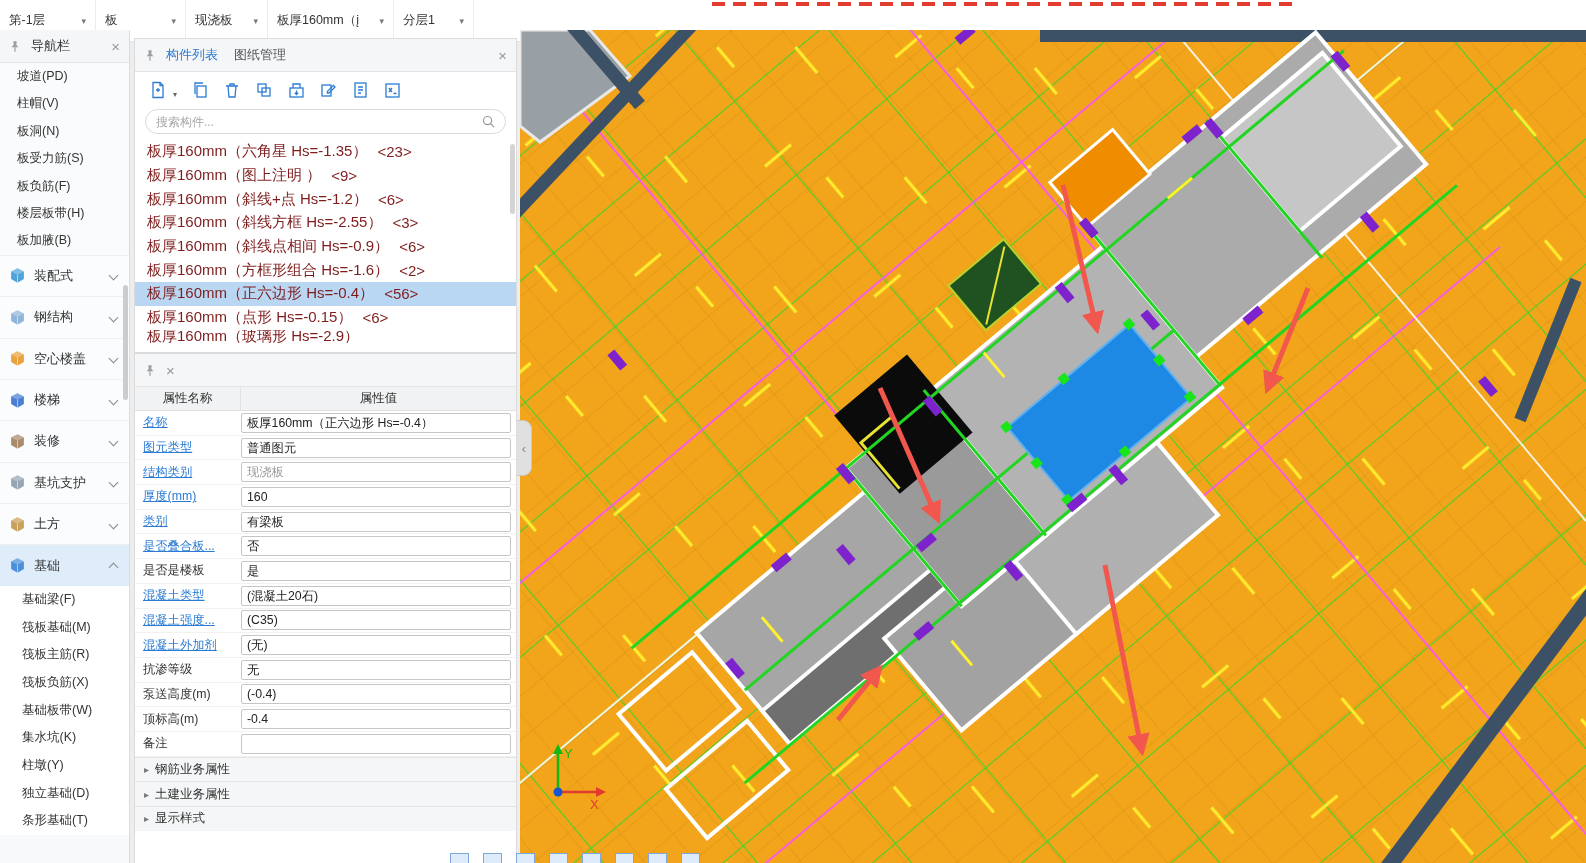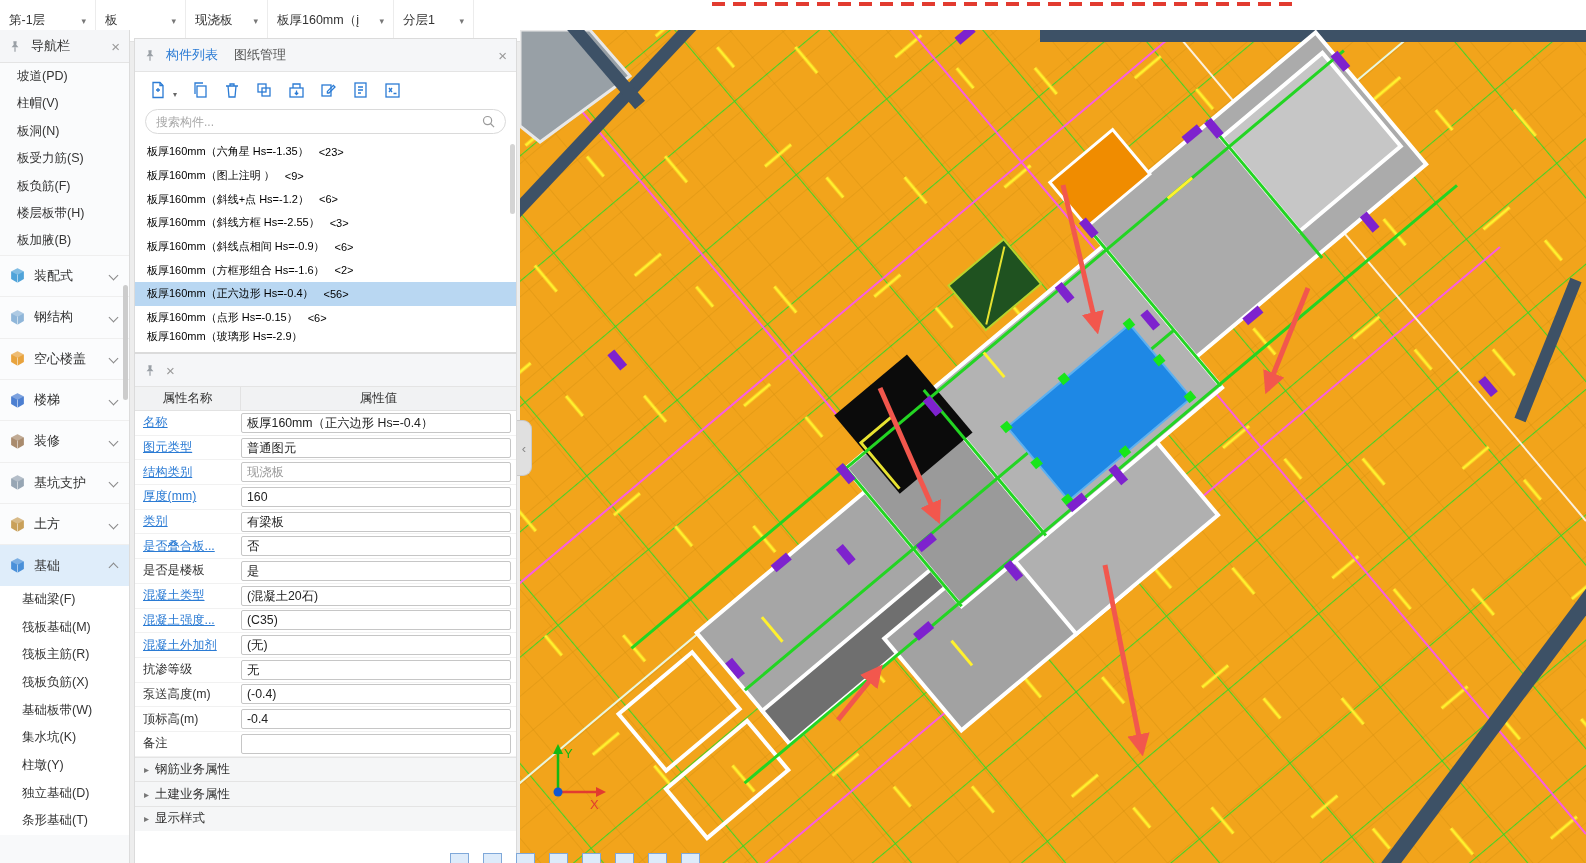--- a/index.html
+++ b/index.html
@@ -61,21 +61,21 @@
   .ticon svg { stroke:var(--accent); fill:none; stroke-width:1.3; }
   .ticon-caret { font-size:8px; color:#666; margin:8px 4px 0 -3px; }
   .search-row { margin:1px 10px 4px; height:25px; border:1px solid #DADADA;
                 border-radius:13px; display:flex; align-items:center;
                 padding:0 10px; background:#FFF; gap:6px; }
   .search-input { flex:1; border:none; outline:none; font-size:12px; color:#333;
                   background:transparent; font-family:inherit; }
   .search-input::placeholder { color:#A9A9A9; }
   .comp-list { position:absolute; top:101px; bottom:0; left:0; right:0; overflow:hidden; }
   .comp-item { height:23.7px; display:flex; align-items:center;
-               padding:0 4px 0 12px; font-size:11px; color:#000000;
+               padding:0 4px 0 12px; font-size:15px; color:#7f1d1d;
                white-space:nowrap; cursor:pointer; }
   .comp-item.sel { background:#B9D7F2; }
   .comp-item.partial { height:13px; overflow:hidden; }
   .comp-count { margin-left:10px; }
   .clist-scroll { position:absolute; right:1px; top:105px; width:5px; height:70px;
                   background:#D4D4D4; border-radius:3px; }
   .props-panel { position:absolute; left:0; top:315px; width:383px; height:518px;
                  background:#FFF; border:1px solid #DBDBDB; overflow:hidden; }
   .cols-header { height:24px; display:flex; background:#F1F2F3;
                  border-bottom:1px solid #E2E2E2; font-size:12.5px; color:#333; }

